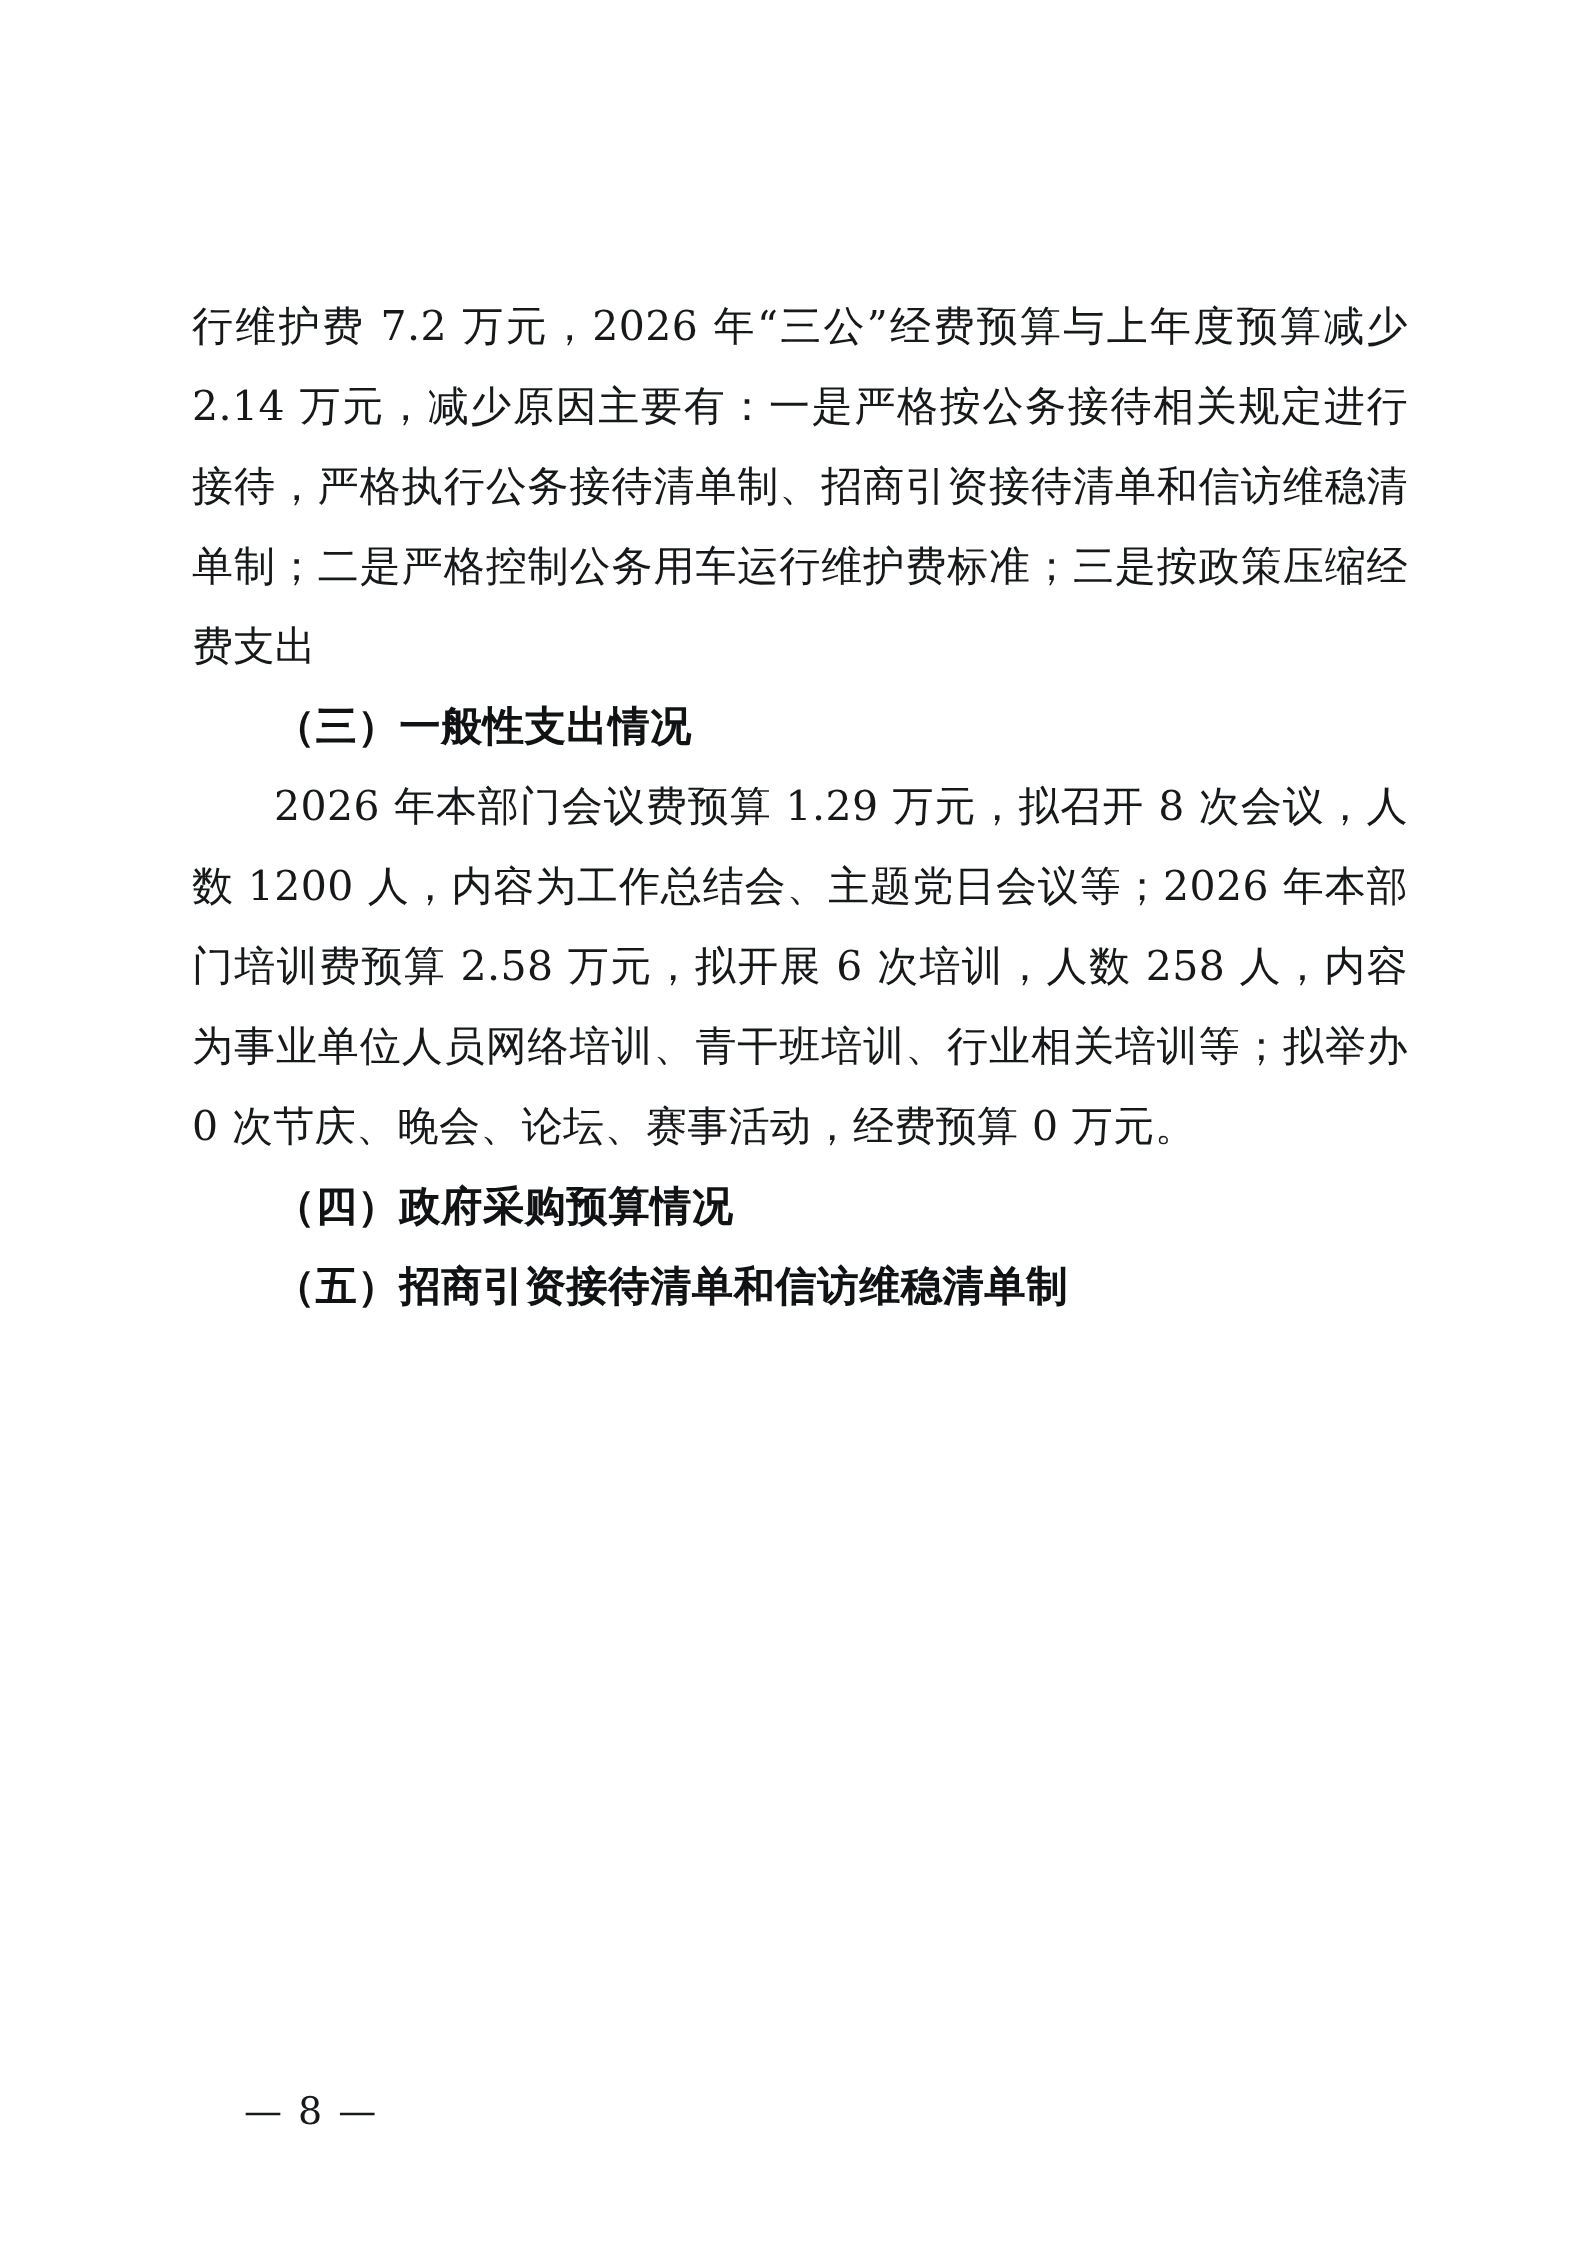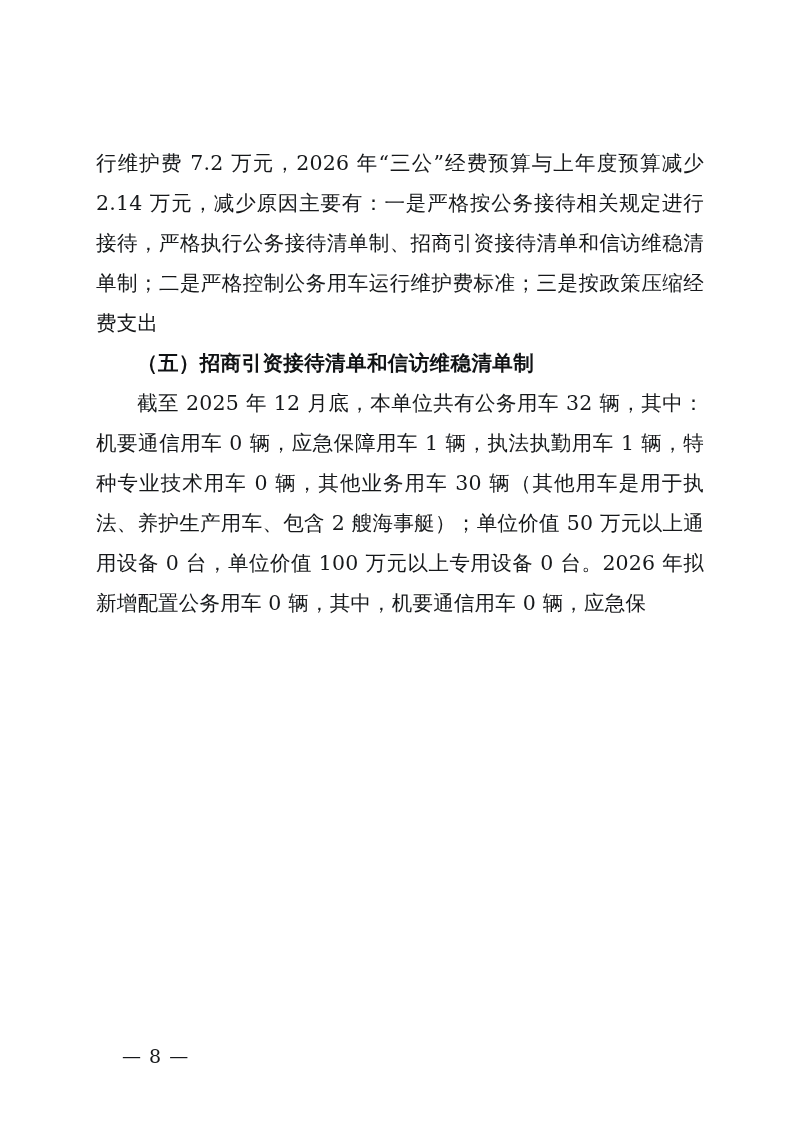--- a/index.html
+++ b/index.html
@@ -69,26 +69,28 @@
   }
 </style>
 </head>
 <body>
 
 <div class="page">
   <div class="content">
 
     <p class="body-para cont-para">行维护费 7.2 万元，2026 年“三公”经费预算与上年度预算减少 2.14 万元，减少原因主要有：一是严格按公务接待相关规定进行接待，严格执行公务接待清单制、招商引资接待清单和信访维稳清单制；二是严格控制公务用车运行维护费标准；三是按政策压缩经费支出</p>
 
+    <h2 class="section-head">（三）一般性支出情况</h2>
 
+    <p class="body-para">2026 年本部门会议费预算 1.29 万元，拟召开 8 次会议，人数 1200 人，内容为工作总结会、主题党日会议等；2026 年本部门培训费预算 2.58 万元，拟开展 6 次培训，人数 258 人，内容为事业单位人员网络培训、青干班培训、行业相关培训等；拟举办 0 次节庆、晚会、论坛、赛事活动，经费预算 0 万元。</p>
 
+    <h2 class="section-head">（四）政府采购预算情况</h2>
 
 
     <h2 class="section-head">（五）招商引资接待清单和信访维稳清单制</h2>
 
-    <p class="body-para">截至 2025 年 12 月底，本单位共有公务用车 32 辆，其中：机要通信用车 0 辆，应急保障用车 1 辆，执法执勤用车 1 辆，特种专业技术用车 0 辆，其他业务用车 30 辆（其他用车是用于执法、养护生产用车、包含 2 艘海事艇）；单位价值 50 万元以上通用设备 0 台，单位价值 100 万元以上专用设备 0 台。2026 年拟新增配置公务用车 0 辆，其中，机要通信用车 0 辆，应急保</p>
 
   </div>
 
   <div class="footer">
     <span class="pagenum">— 8 —</span>
   </div>
 </div>
 
 </body></html>

